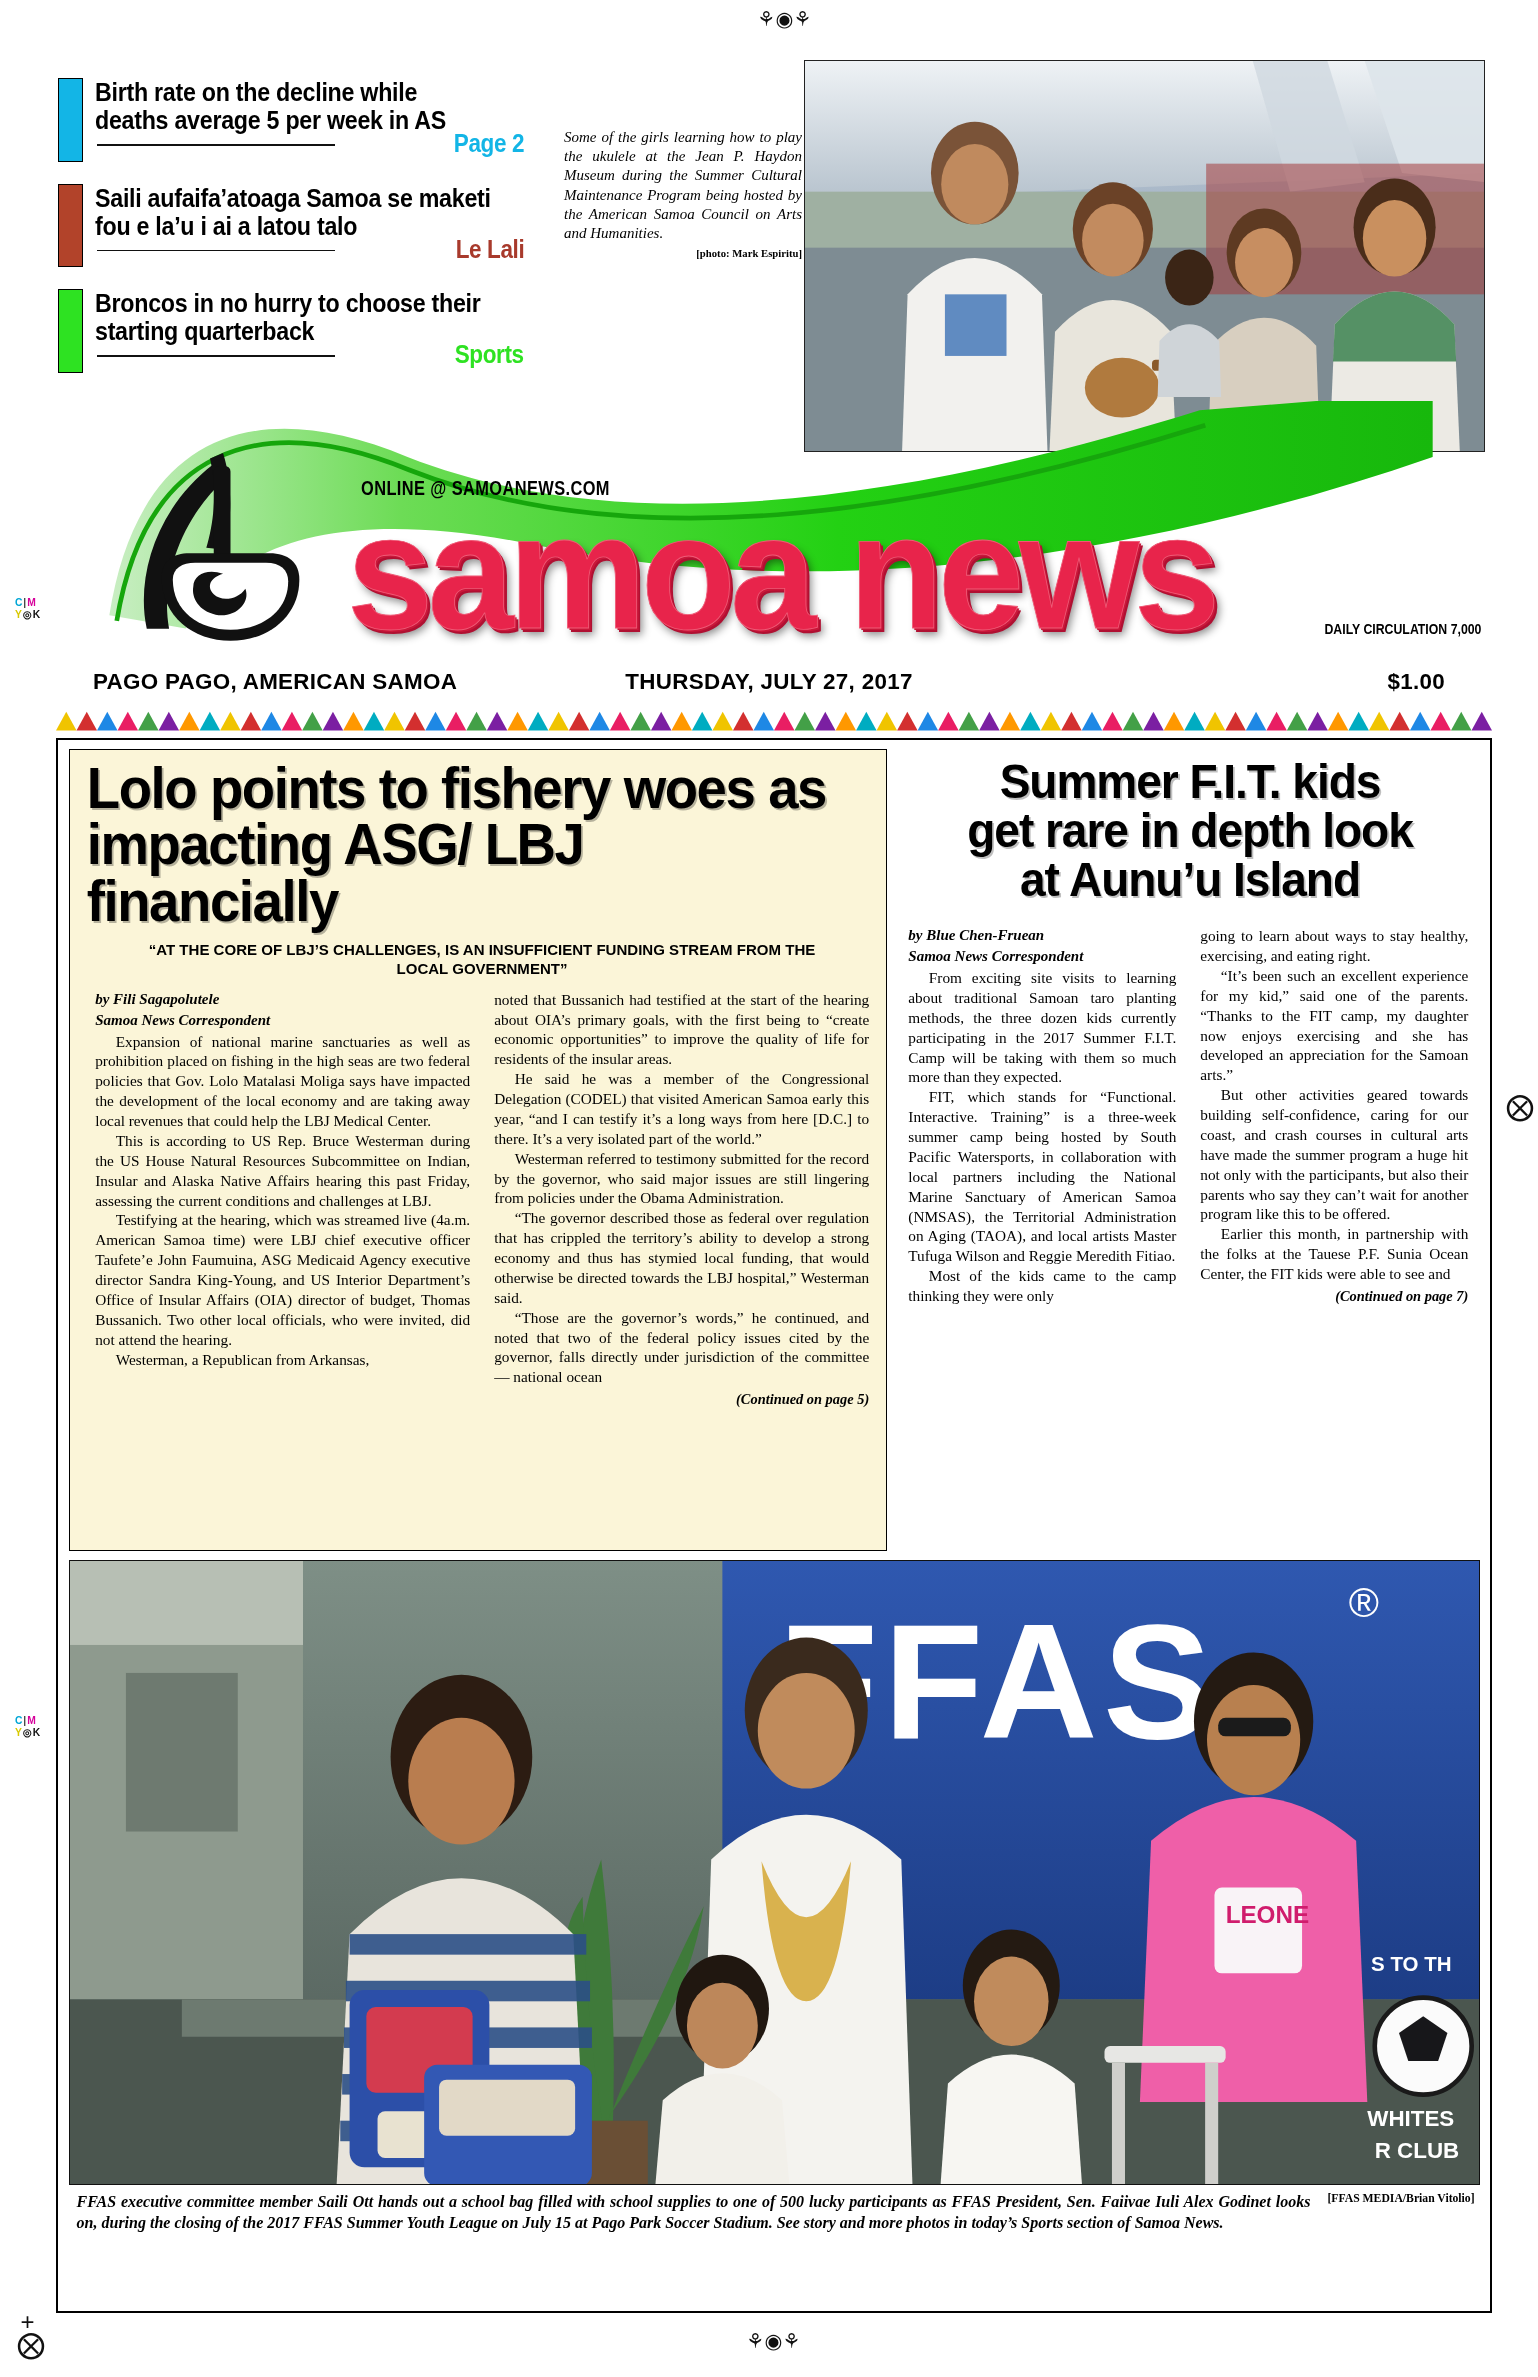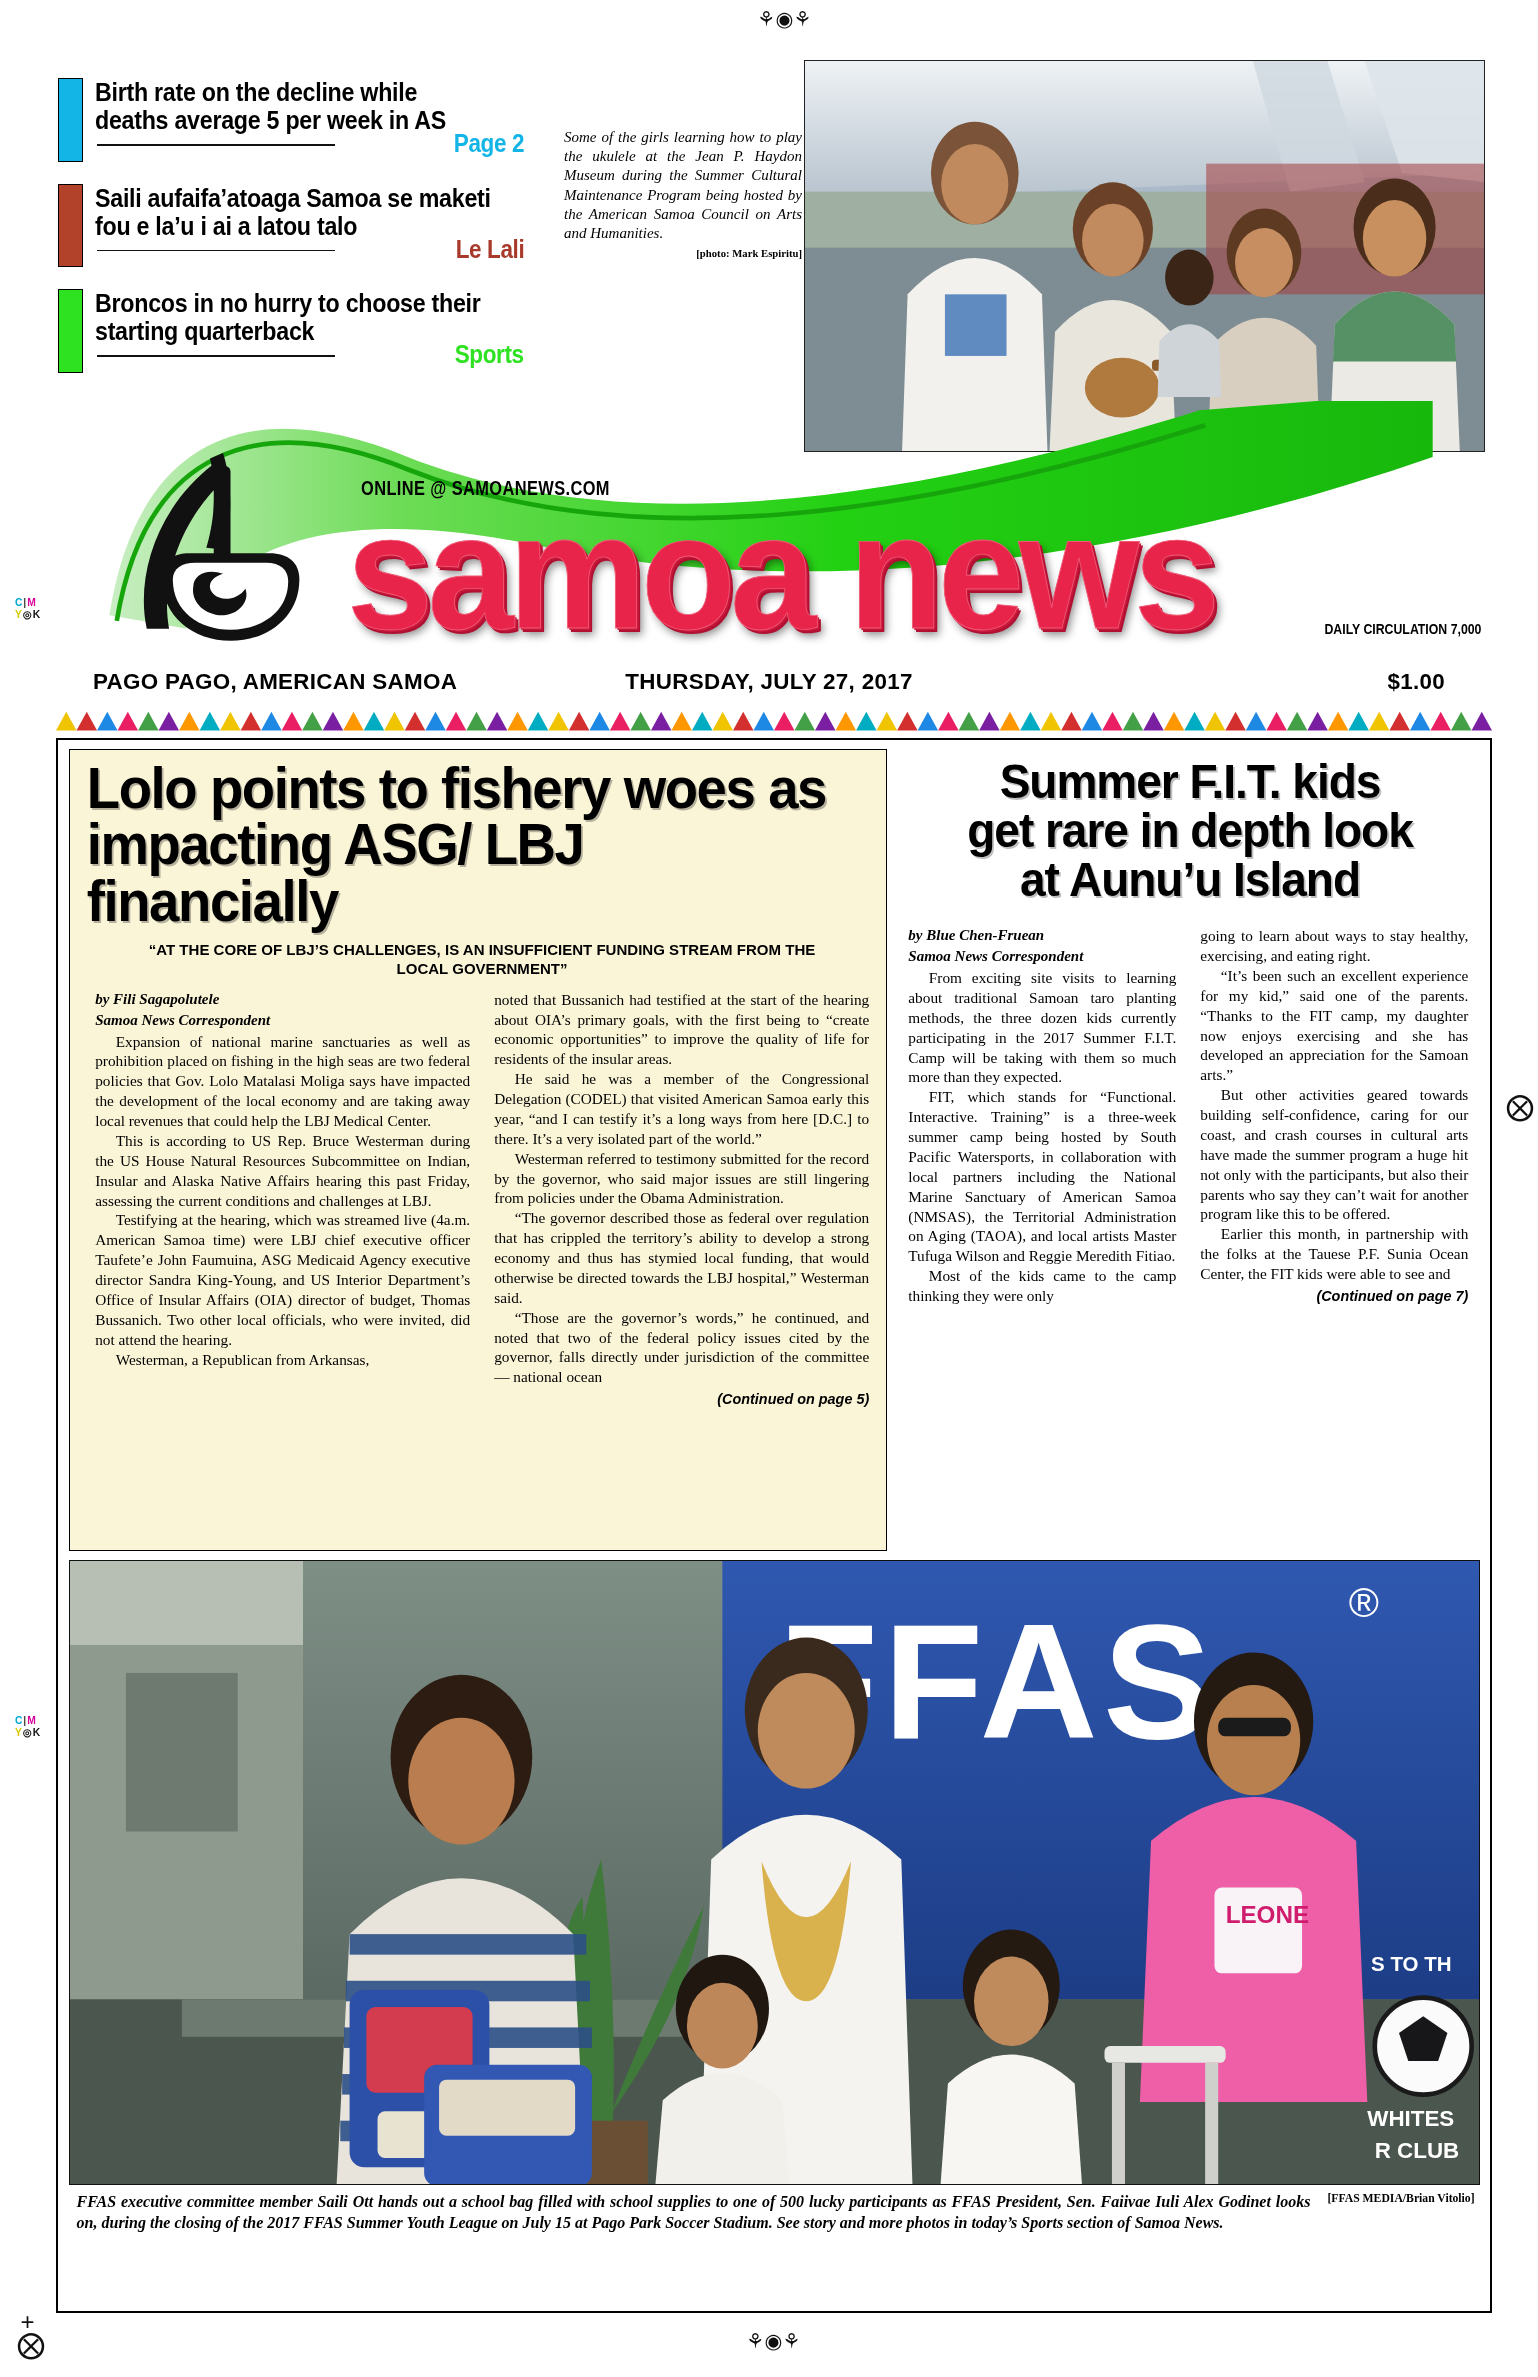--- a/index.html
+++ b/index.html
@@ -172,21 +172,21 @@
   }
   p.bt {
     font-family:"Liberation Serif", serif;
     font-size:15.3px; line-height:1.30;
     text-align:justify; text-indent:20.5px;
     margin:0;
     hyphens:auto;
     -webkit-hyphens:auto;
   }
   .jump {
-    font-family:Liberation Sans, sans-serif;
+    font-family:Liberation Serif, serif;
     font-style:italic; font-weight:bold; font-size:14.4px;
     text-align:right; margin-top:3.7px;
   }
 
   
   #bigphoto {
     position:absolute; left:11.2px; top:820px; width:1411px; height:625px;
     border:0.9px solid #111; overflow:hidden; background:#5b6a63;
   }
   #bigcap {

